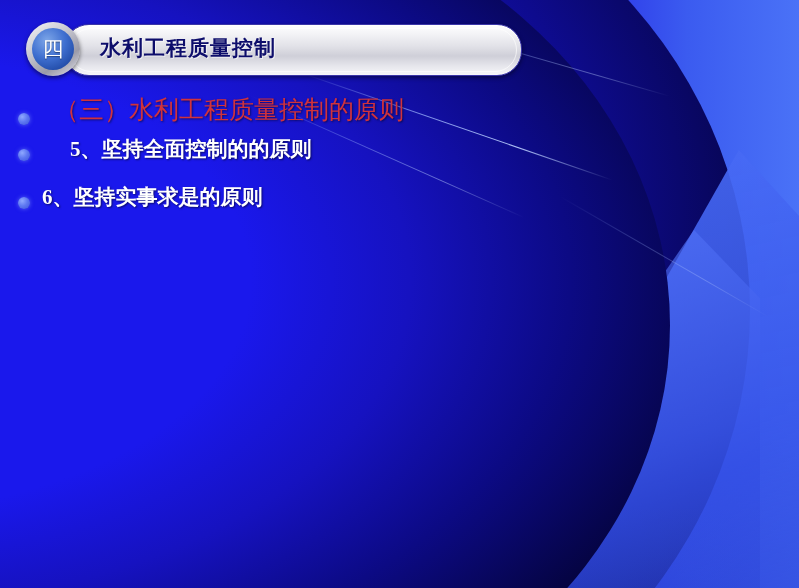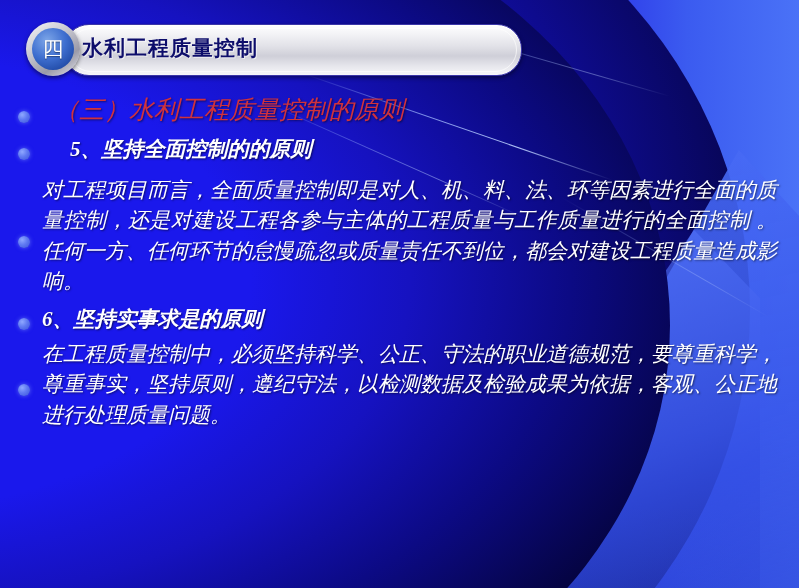--- a/index.html
+++ b/index.html
@@ -130,21 +130,21 @@
   .header-pill::after {
     content: "";
     position: absolute;
     left: 4px; right: 4px; top: 3px; bottom: 3px;
     border-radius: 22px;
     border: 1px solid rgba(255,255,255,0.65);
     pointer-events: none;
   }
   .header-title {
     position: absolute;
-    left: 56px;
+    left: 74px;
     top: 50%;
     transform: translateY(-52%);
     font-family: "DejaVu Sans", "Liberation Sans", sans-serif;
     font-weight: bold;
     font-size: 21px;
     letter-spacing: 1px;
     color: #0d0d6b;
     white-space: nowrap;
     text-shadow: 1px 1px 0 rgba(255,255,255,0.6);
   }
@@ -180,22 +180,21 @@
   
   .body {
     position: absolute;
     left: 0;
     top: 96px;
     width: 799px;
   }
   .row {
     position: relative;
     display: flex;
-    align-items: center;
-    font-style: italic;
+    align-items: flex-end;
   }
   .bullet {
     flex: 0 0 auto;
     width: 12px;
     height: 12px;
     border-radius: 50%;
     background: radial-gradient(circle at 35% 32%, #8fa8ff 0%, #5f79f2 45%, #3b53d8 100%);
     box-shadow: 0 0 4px rgba(140,165,255,0.55);
     margin-left: 18px;
     margin-top: 10px;
@@ -282,33 +281,25 @@
 
     <div class="sp-1"></div>
 
     <div class="row r-sub">
       <div class="bullet"></div>
       <div class="row-text">5、坚持全面控制的的原则</div>
     </div>
 
     <div class="sp-2"></div>
 
-    <div class="row r-para">
-      <div class="bullet"></div>
-      <div class="row-text">对工程项目而言，全面质量控制即是对人、机、料、法、环等因素进行全面的质量控制，还是对建设工程各参与主体的工程质量与工作质量进行的全面控制 。任何一方、任何环节的怠慢疏忽或质量责任不到位，都会对建设工程质量造成影响。</div>
-    </div>
 
     <div class="sp-3"></div>
 
     <div class="row r-sub2">
       <div class="bullet"></div>
       <div class="row-text">6、坚持实事求是的原则</div>
     </div>
 
     <div class="sp-4"></div>
 
-    <div class="row r-para">
-      <div class="bullet"></div>
-      <div class="row-text">在工程质量控制中，必须坚持科学、公正、守法的职业道德规范，要尊重科学，尊重事实，坚持原则，遵纪守法，以检测数据及检验成果为依据，客观、公正地进行处理质量问题。</div>
-    </div>
 
   </div>
 </div>
 
 </body></html>

